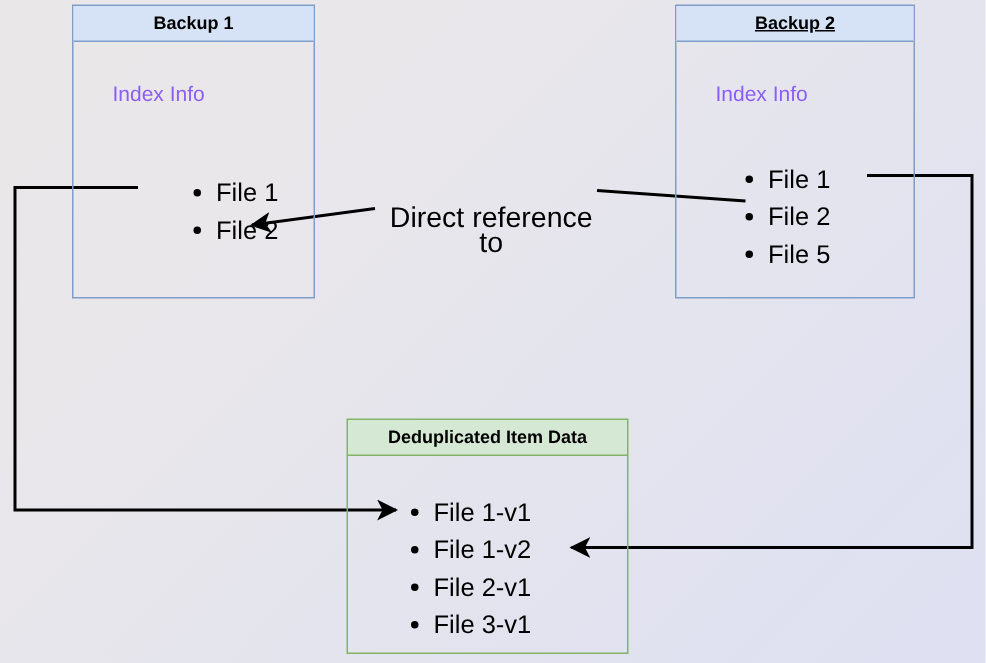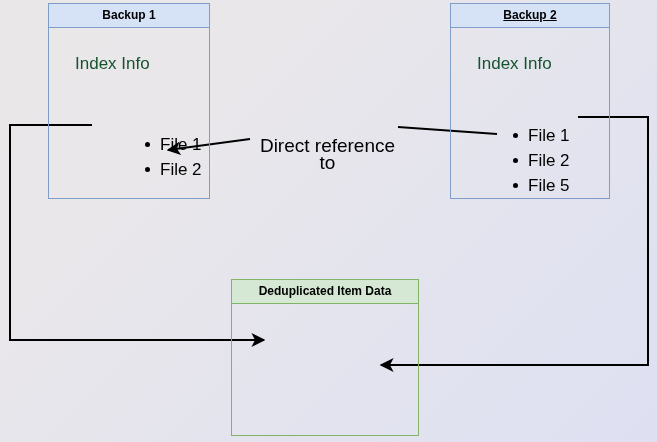--- a/index.html
+++ b/index.html
@@ -68,27 +68,27 @@
   .node.green .node-header {
     background: #d5e8d4;
     border-bottom-color: #82b366;
   }
 
   
   .index-label {
     position: absolute;
     left: 26px;
     top: 26px;
-    font-size: 17px;
-    color: #14532d;
+    font-size: 14px;
+    color: #8b5cf6;
     white-space: nowrap;
   }
   .file-list {
     position: absolute;
-    margin: 16px;
+    margin: 0;
     padding: 0;
     list-style: none;
   }
   .file-list li {
     font-size: 17px;
     line-height: 25px;
     color: #000;
     white-space: nowrap;
     position: relative;
     padding-left: 17px;
@@ -158,19 +158,27 @@
       <ul class="file-list" style="left:44px; top:79px;">
         <li>File 1</li>
         <li>File 2</li>
         <li>File 5</li>
       </ul>
     </div>
   </div>
 
   <div class="node green" style="left:231px; top:279px; width:188px; height:157px;">
     <div class="node-header">Deduplicated Item Data</div>
+    <div class="node-body">
+      <ul class="file-list" style="left:40px; top:25px;">
+        <li>File 1-v1</li>
+        <li>File 1-v2</li>
+        <li>File 2-v1</li>
+        <li>File 3-v1</li>
+      </ul>
+    </div>
   </div>
 
   <div class="caption" style="left:250px; top:120px; width:155px;">
     <div>Direct reference to</div>
   </div>
 
 </div>
 
 </body></html>

